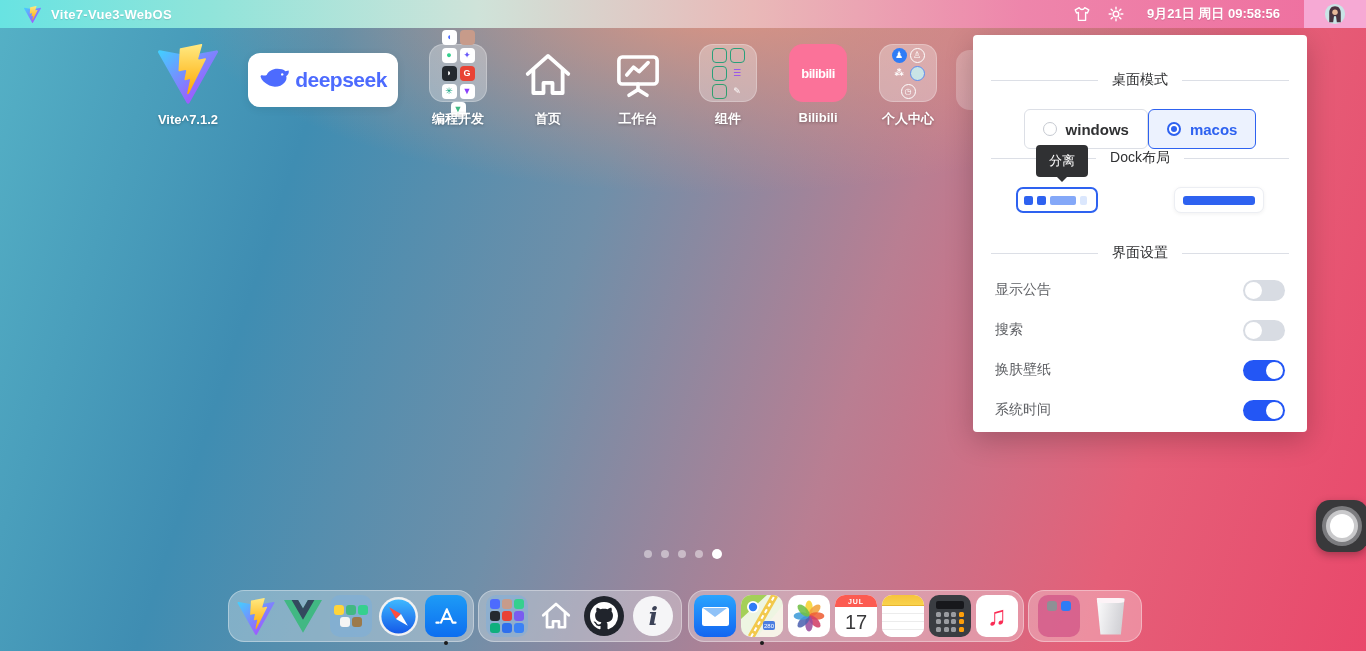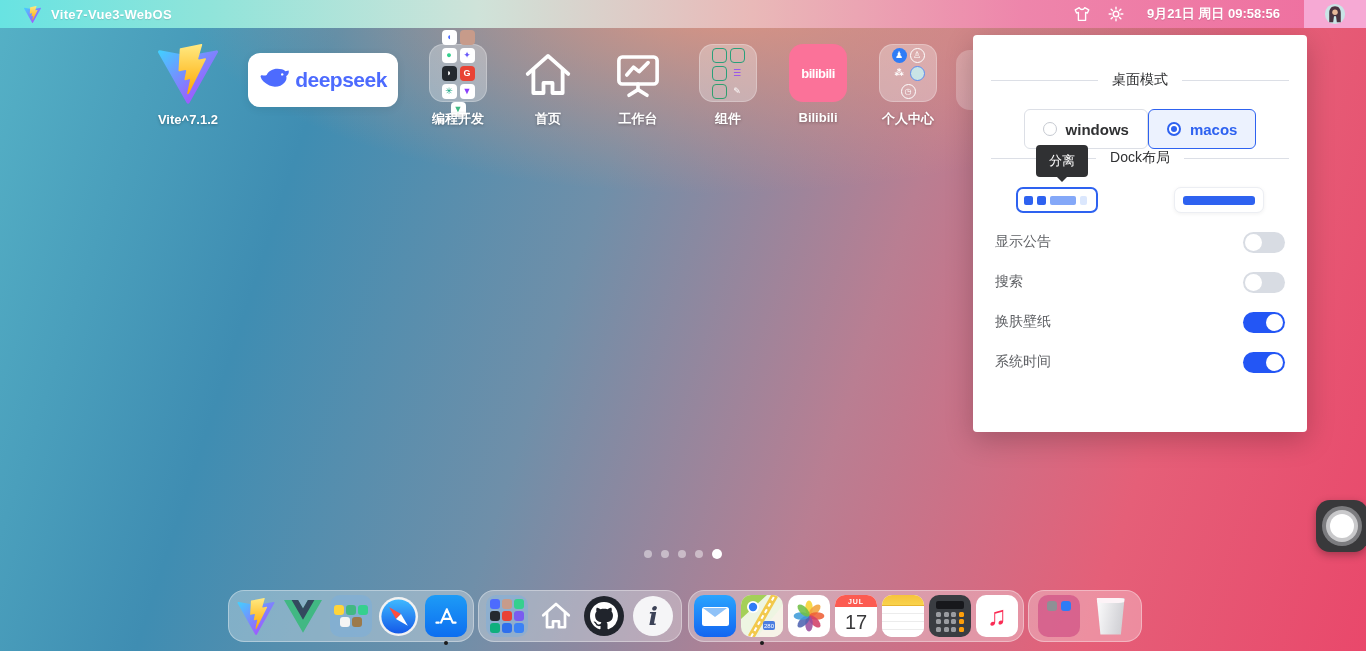--- a/index.html
+++ b/index.html
@@ -289,20 +289,23 @@
         <span class="dl-sq"></span>
         <span class="dl-sq"></span>
         <span class="dl-bar"></span>
         <span class="dl-sq pale"></span>
       </div>
       <div class="dl-merged">
         <span class="dl-merged-bar"></span>
       </div>
     </div>
 
+    <div class="divider sec3">
+      <span>界面设置</span>
+    </div>
 
     <div class="toggles">
       <div class="trow">
         <span class="tlabel">显示公告</span>
         <span class="switch"></span>
       </div>
       <div class="trow">
         <span class="tlabel">搜索</span>
         <span class="switch"></span>
       </div>

